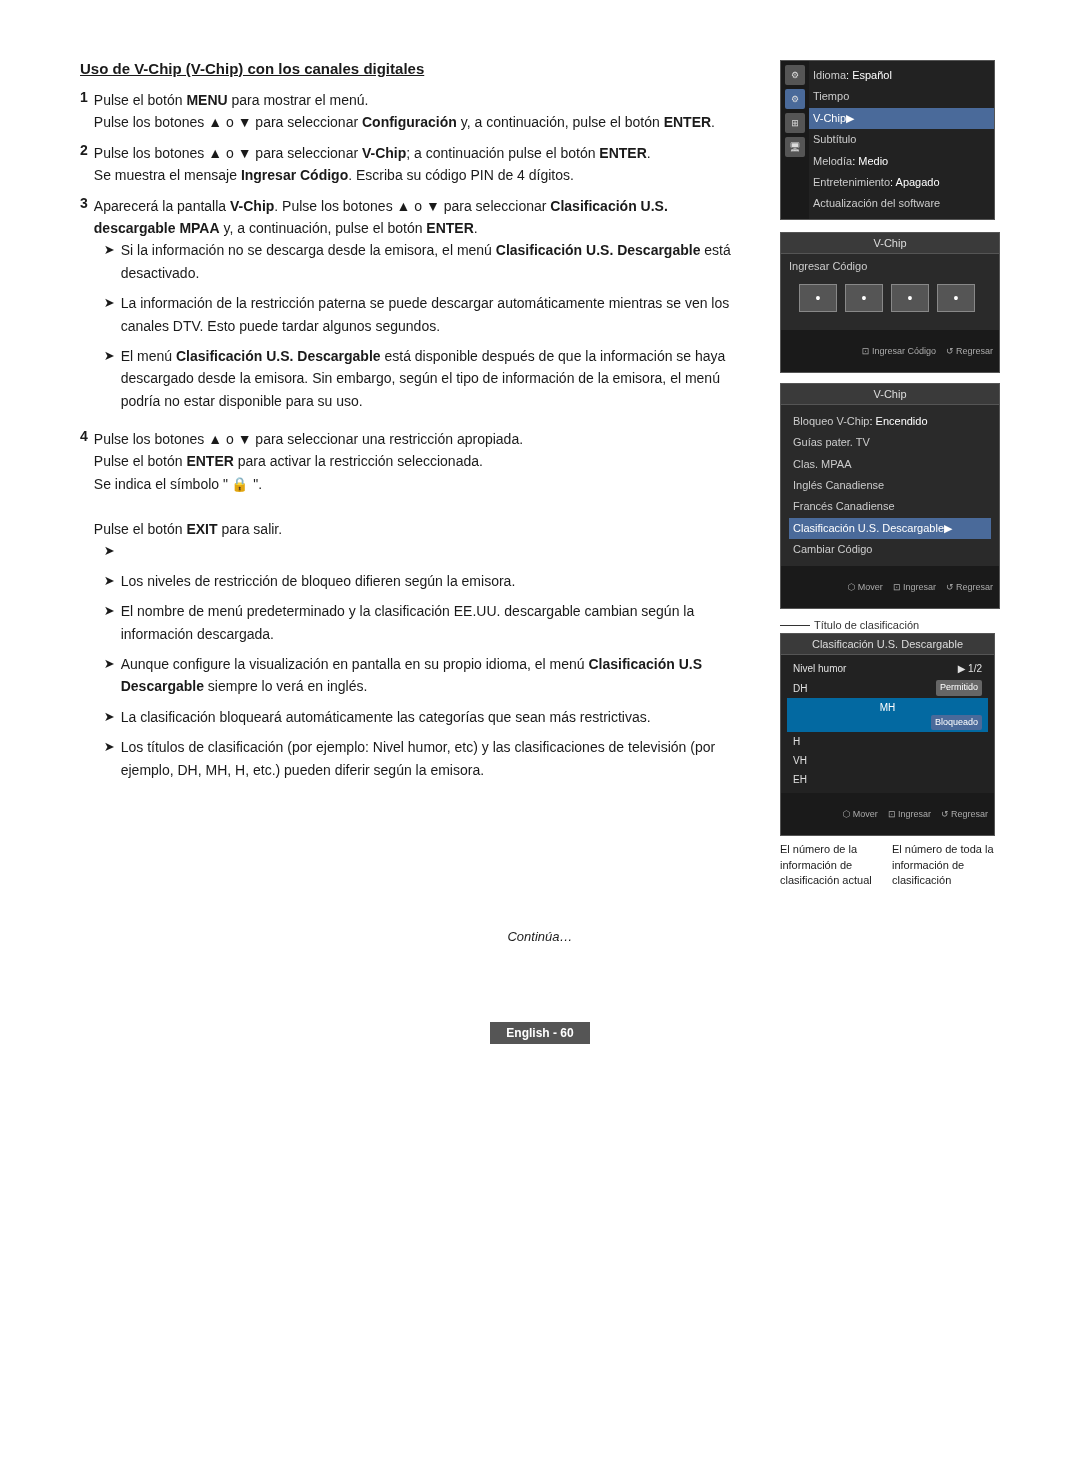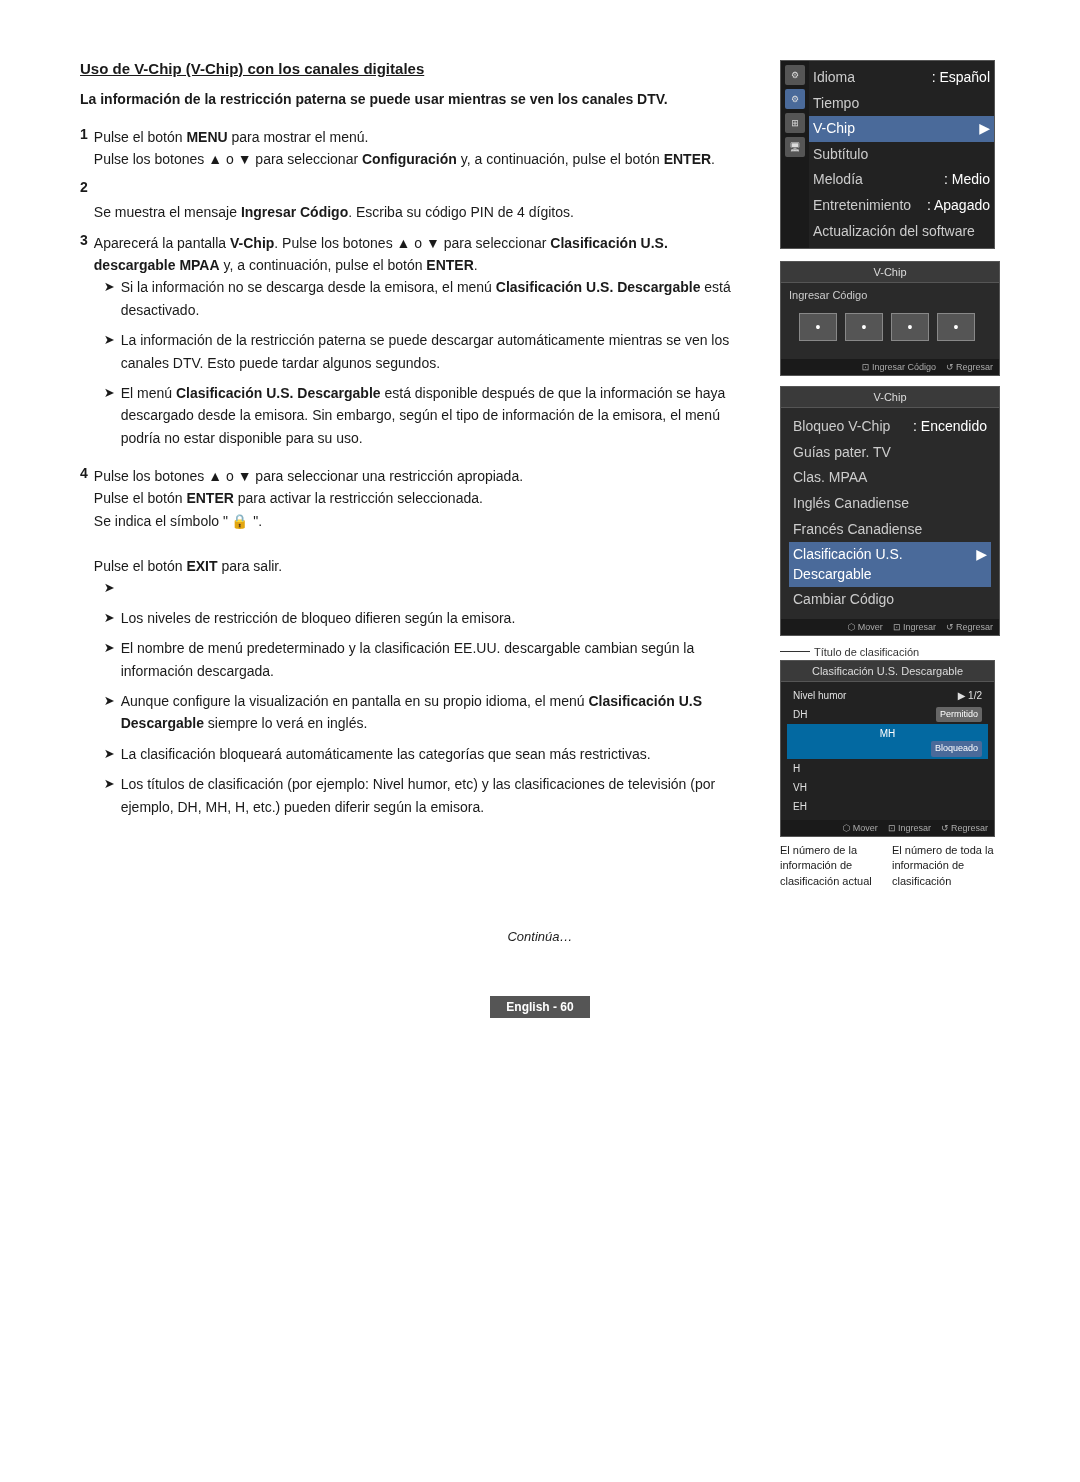--- a/index.html
+++ b/index.html
@@ -71,23 +71,23 @@
       font-size: 11px;
       color: #ddd;
       text-align: center;
       border-bottom: 1px solid #555;
     }
     .ui-body {
       padding: 6px 8px;
     }
     .ui-row {
       display: flex;
-      justify-content: space-between;
+      justify-content: flex-start;
       padding: 3px 4px;
-      font-size: 14px;
+      font-size: 11px;
       line-height: 1.4;
     }
     .ui-row.highlighted {
       background: #4a6a9a;
       color: #fff;
     }
     .ui-row .label { color: #ccc; }
     .ui-row .value { color: #fff; }
 
     
@@ -141,21 +141,21 @@
       display: flex;
       align-items: center;
       justify-content: center;
       font-size: 14px;
       color: #fff;
     }
 
     
     .ui-bottom-bar {
       background: #1a1a1a;
-      padding: 3px 6px;
+      padding: 16px 6px;
       font-size: 9px;
       color: #aaa;
       display: flex;
       justify-content: flex-end;
       gap: 10px;
     }
     .ui-bottom-bar span {
       display: flex;
       align-items: center;
       gap: 2px;
@@ -207,21 +207,21 @@
     .classif-title-annotation .line {
       width: 30px;
       height: 1px;
       background: #333;
       margin-right: 4px;
     }
 
     
     .page-footer {
       position: absolute;
-      bottom: 46px;
+      bottom: 20px;
       left: 0;
       right: 0;
       text-align: center;
     }
     .continue-text {
       font-style: italic;
       font-size: 13px;
     }
     .footer-bar {
       background: #555;
@@ -250,34 +250,33 @@
 </head>
 <body>
 
 <div class="page-container">
   <div class="main-content">
 
     <div class="left-column">
 
       <div class="section-title">Uso de V-Chip (V-Chip) con los canales digitales</div>
 
-      <div class="intro-bold">La información de la restricción paterna se puede usar mientras se ven los canales DTV.</div>
 
       <div class="step-row">
         <div class="step-num-col">1</div>
         <div class="step-content-col">
           <span>Pulse el botón <strong>MENU</strong> para mostrar el menú.</span><br>
           <span>Pulse los botones ▲ o ▼ para seleccionar <strong>Configuración</strong> y, a continuación, pulse el botón <strong>ENTER</strong>.</span>
         </div>
       </div>
 
       <div class="step-row">
         <div class="step-num-col">2</div>
         <div class="step-content-col">
-          <br>
+          <span>Pulse los botones ▲ o ▼ para seleccionar <strong>V-Chip</strong>; a continuación pulse el botón <strong>ENTER</strong>.</span><br>
           <span>Se muestra el mensaje <strong>Ingresar Código</strong>. Escriba su código PIN de 4 dígitos.</span>
         </div>
       </div>
 
       <div class="step-row">
         <div class="step-num-col">3</div>
         <div class="step-content-col">
           <span>Aparecerá la pantalla <strong>V-Chip</strong>. Pulse los botones ▲ o ▼ para seleccionar <strong>Clasificación U.S. descargable MPAA</strong> y, a continuación, pulse el botón <strong>ENTER</strong>.</span>
           <div class="arrow-item">
             <span class="arrow">➤</span>

